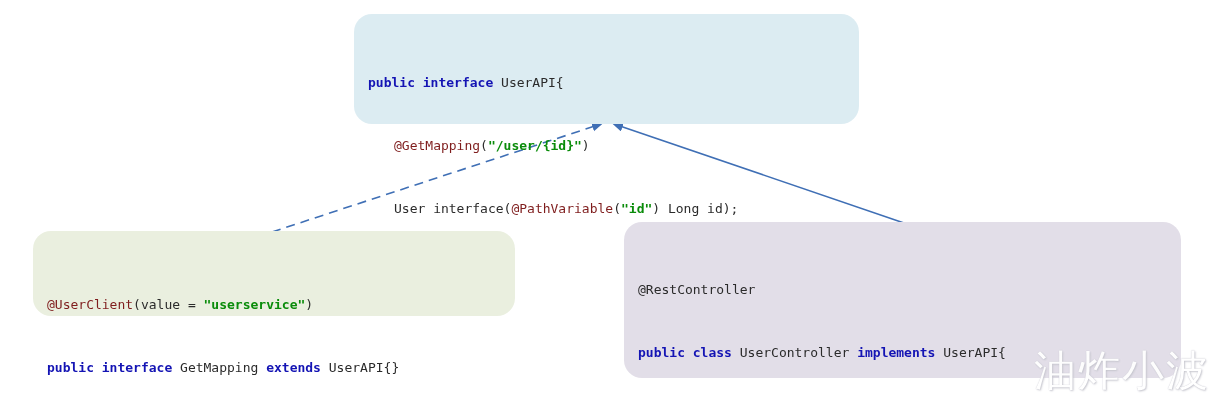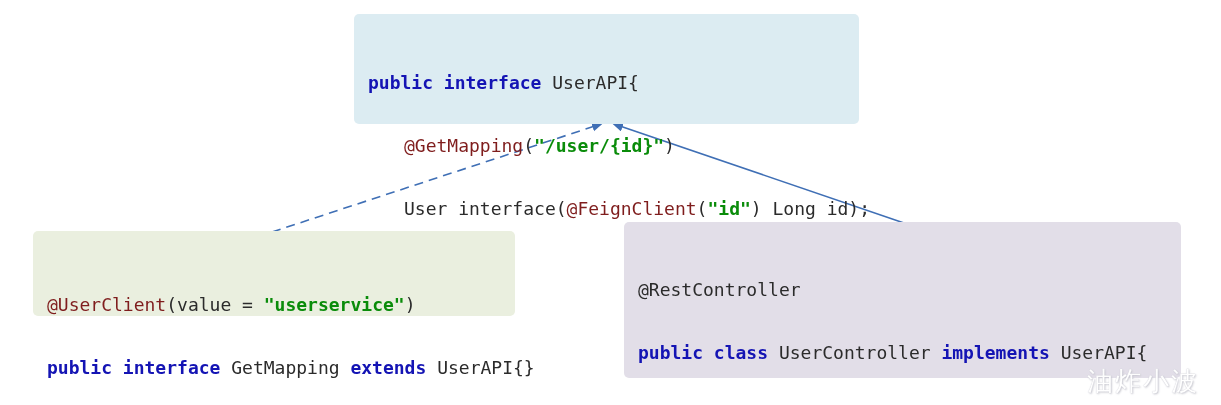--- a/index.html
+++ b/index.html
@@ -10,25 +10,25 @@
   #canvas {
     position: relative;
     width: 1221px;
     height: 405px;
     background: #ffffff;
     overflow: hidden;
     font-family: "DejaVu Sans Mono", "Liberation Mono", monospace;
   }
   .code-box {
     position: absolute;
-    border-radius: 5px;
+    border-radius: 18px;
     box-sizing: border-box;
     white-space: pre;
     font-family: "DejaVu Sans Mono", "Liberation Mono", monospace;
-    font-size: 18px;
+    font-size: 13px;
     line-height: 21px;
     color: #2b2b2b;
     z-index: 3;
   }
   #box-userapi {
     left: 354px;
     top: 14px;
     width: 505px;
     height: 110px;
     background: #dcecf2;
@@ -58,24 +58,24 @@
   .ind1 { padding-left: 2.0em; }
   #arrows {
     position: absolute;
     left: 0; top: 0;
     width: 1221px;
     height: 405px;
     z-index: 2;
   }
   #watermark {
     position: absolute;
-    right: 22px;
+    right: 11px;
     bottom: 6px;
     font-family: "DejaVu Sans", "Liberation Sans", sans-serif;
-    font-size: 26px;
+    font-size: 42px;
     color: #ffffff;
     text-shadow: 0 0 1px #b9b9c4, 1px 1px 2px #c6c6ce;
     opacity: 0.95;
     letter-spacing: 2px;
     z-index: 5;
     pointer-events: none;
   }
 </style>
 </head>
 <body>
@@ -88,21 +88,21 @@
         <path d="M0,0 L7,3 L0,6 z" fill="#3f6fb5"></path>
       </marker>
     </defs>
     <line x1="272" y1="232" x2="601" y2="124" stroke="#3f6fb5" stroke-width="1.6" stroke-dasharray="9 6" marker-end="url(#head)"></line>
     <line x1="904" y1="223" x2="614" y2="124" stroke="#3f6fb5" stroke-width="1.6" marker-end="url(#head)"></line>
   </svg>
 
   <div class="code-box" id="box-userapi">
     <span class="ln"><span class="kw">public interface</span><span class="plain"> UserAPI{</span></span>
     <span class="ln ind1"><span class="ann">@GetMapping</span><span class="plain">(</span><span class="str">"/user/{id}"</span><span class="plain">)</span></span>
-    <span class="ln ind1"><span class="plain">User interface(</span><span class="ann">@FeignClient</span><span class="plain">(</span><span class="str">"id"</span><span class="plain">) Long id);</span></span>
+    <span class="ln ind1"><span class="plain">User interface(</span><span class="ann">@PathVariable</span><span class="plain">(</span><span class="str">"id"</span><span class="plain">) Long id);</span></span>
     <span class="ln"><span class="plain">}</span></span>
   </div>
 
   <div class="code-box" id="box-userclient">
     <span class="ln"><span class="ann">@UserClient</span><span class="plain">(value = </span><span class="str">"userservice"</span><span class="plain">)</span></span>
     <span class="ln"><span class="kw">public interface</span><span class="plain"> GetMapping </span><span class="kw">extends</span><span class="plain"> UserAPI{}</span></span>
   </div>
 
   <div class="code-box" id="box-usercontroller">
     <span class="ln"><span class="plain">@RestController</span></span>

